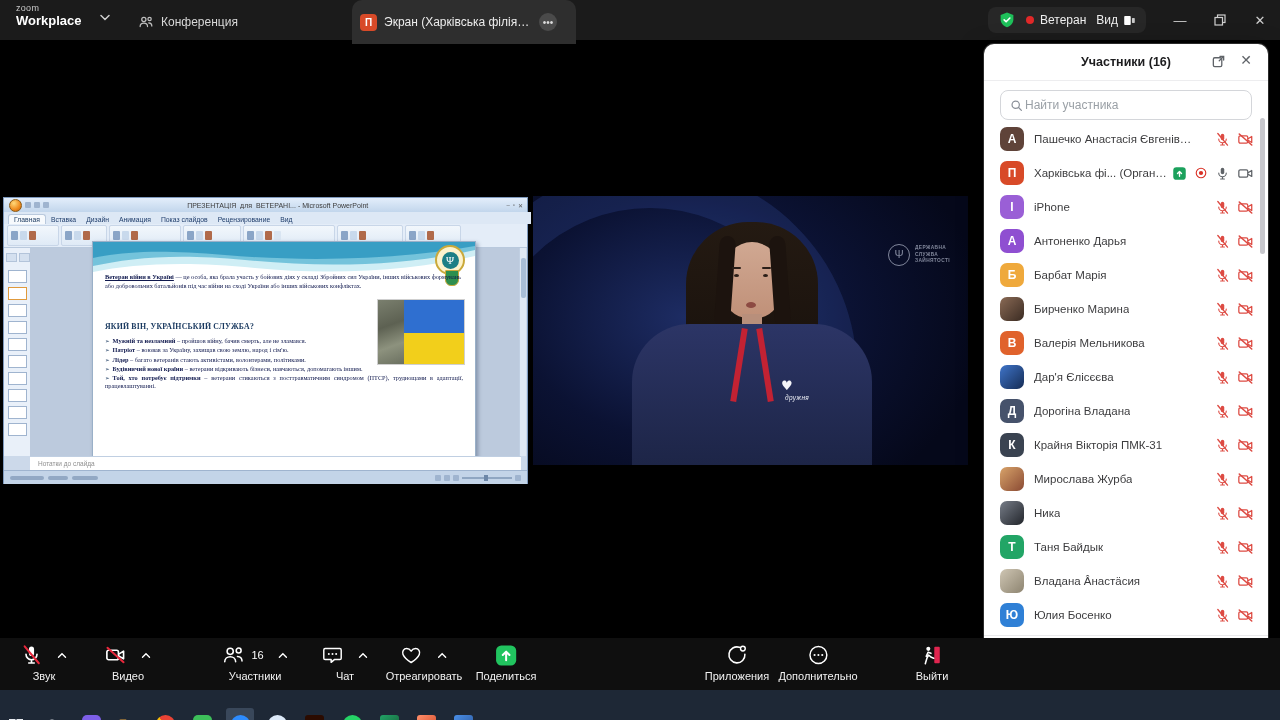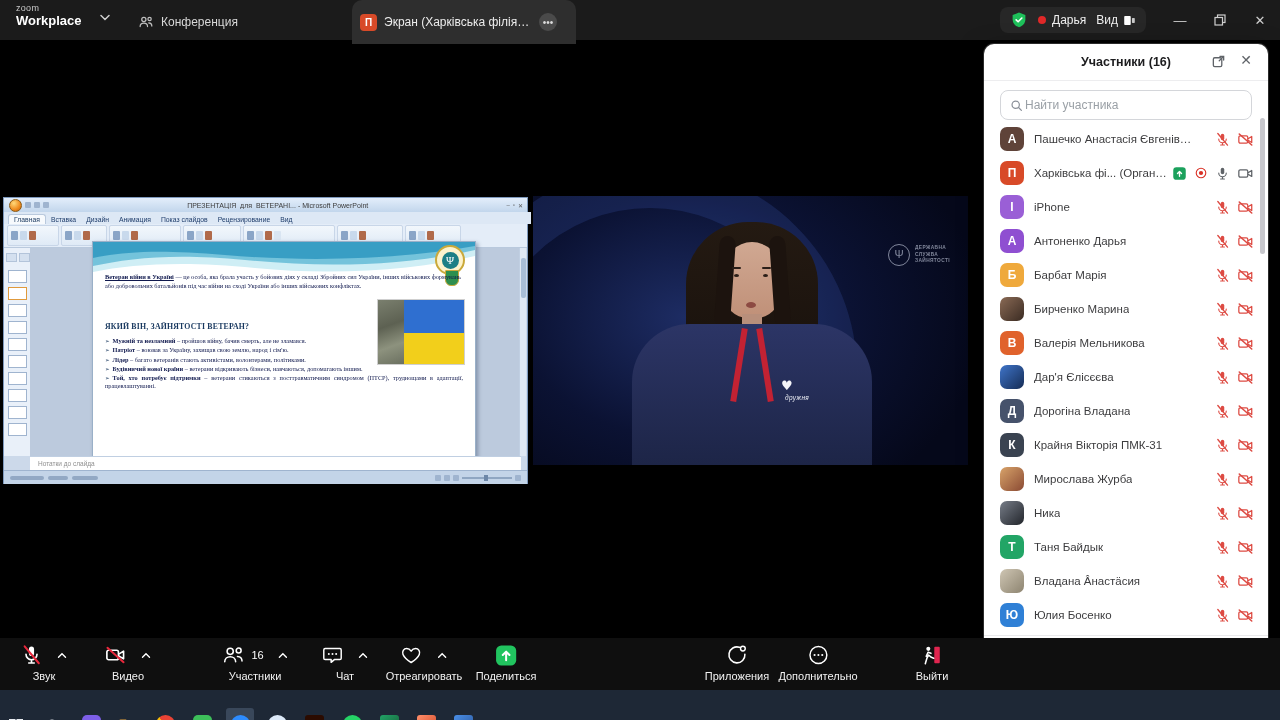--- a/index.html
+++ b/index.html
@@ -186,21 +186,21 @@
   <div id="top-right">
     <div id="rec-pill">
       <span>
         <svg width="18" height="18" viewBox="0 0 24 24">
             <path d="M12 2l8.5 3.2v6.2c0 5-3.6 8.7-8.5 10.4C7.1 20.1 3.5 16.4 3.5 11.4V5.2z" fill="#1ec05a"></path>
             <path d="M8.2 11.8l2.6 2.6 5-5" stroke="#fff" stroke-width="2.1" fill="none" stroke-linecap="round" stroke-linejoin="round"></path>
           </svg>
       </span>
       <span id="rec-group">
         <span id="rec-dot"></span>
-        <span>Дарья</span>
+        <span>Ветеран</span>
       </span>
       <span id="view-group">
         <span>Вид</span>
         <span>
           <svg width="13" height="13" viewBox="0 0 16 16">
               <rect x="1.5" y="2.5" width="8" height="11" rx="1" fill="#fff"></rect>
               <rect x="11" y="5" width="3.5" height="6" rx="0.8" fill="#fff" opacity=".75"></rect>
             </svg>
         </span>
       </span>
@@ -298,21 +298,21 @@
         <path d="M0 0h382v8c-70 16-150 18-230 10C82 11 36 16 0 24z" fill="#5cb8d4" opacity=".8"></path>
         <path d="M0 0h382v4c-80 14-170 16-250 9C62 7 30 10 0 16z" fill="#1f8fba" opacity=".7"></path>
       </svg>
       <div id="slide-logo">
           <div class="core">Ψ</div>
         </div>
       <div id="slide-shield"></div>
       <div id="slide-intro">
         <span class="lead">Ветеран війни в Україні</span><span> — це особа, яка брала участь у бойових діях у складі Збройних сил України, інших військових формувань або добровольчих батальйонів під час війни на сході України або інших військових конфліктах.</span>
       </div>
-      <div id="slide-heading">ЯКИЙ ВІН, ЗАЙНЯТОСТІ ВЕТЕРАН?</div>
+      <div id="slide-heading">ЯКИЙ ВІН, УКРАЇНСЬКИЙ СЛУЖБА?</div>
       <div id="slide-bullets">
           <div class="sb-row narrow"><span class="sb-marker">➢</span><span class="sb-lead">Мужній та незламний</span><span> – пройшов війну, бачив смерть, але не зламався.</span></div>
           <div class="sb-row narrow"><span class="sb-marker">➢</span><span class="sb-lead">Патріот</span><span> – воював за Україну, захищав свою землю, народ і сім'ю.</span></div>
           <div class="sb-row narrow"><span class="sb-marker">➢</span><span class="sb-lead">Лідер</span><span> – багато ветеранів стають активістами, волонтерами, політиками.</span></div>
           <div class="sb-row"><span class="sb-marker">➢</span><span class="sb-lead">Будівничий нової країни</span><span> – ветерани відкривають бізнеси, навчаються, допомагають іншим.</span></div>
           <div class="sb-row"><span class="sb-marker">➢</span><span class="sb-lead">Той, хто потребує підтримки</span><span> – ветерани стикаються з посттравматичним синдромом (ПТСР), труднощами в адаптації, працевлаштуванні.</span></div>
         </div>
       <div id="slide-flag">
           <div class="soldier"></div>
         </div>

